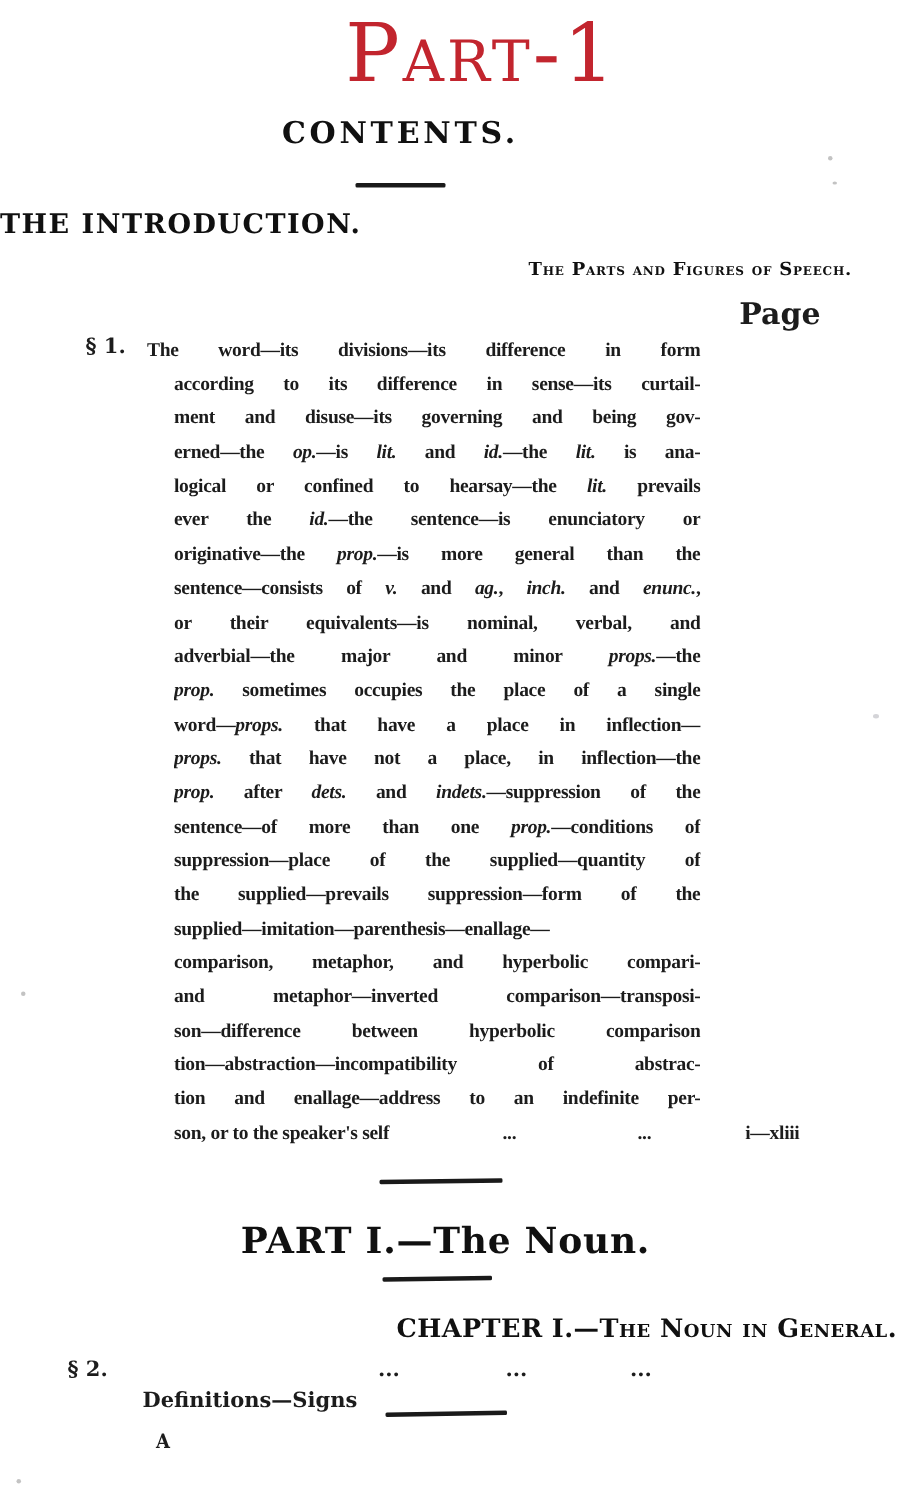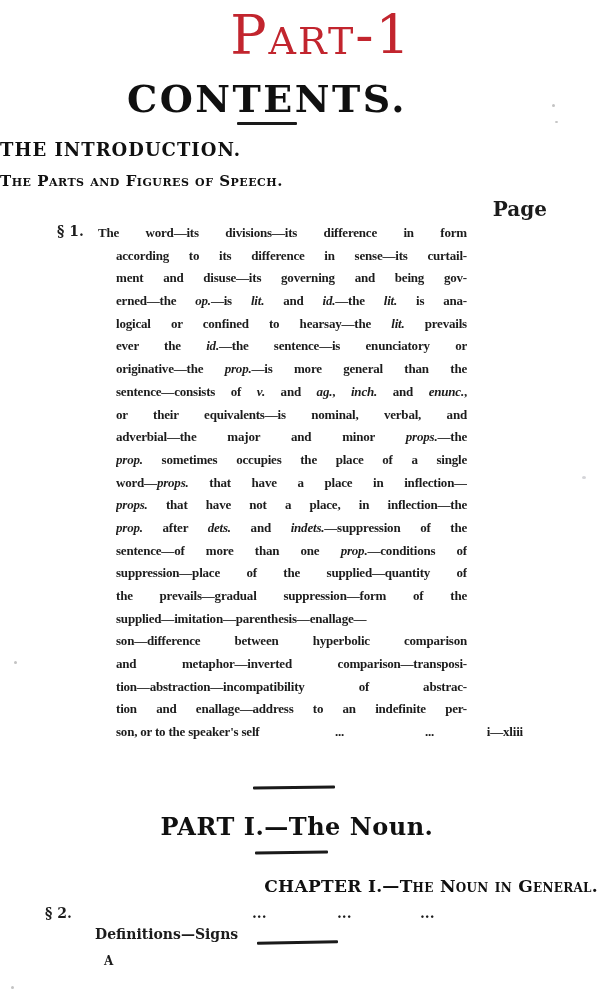--- a/index.html
+++ b/index.html
@@ -18,37 +18,37 @@
     box-sizing:border-box;padding-left:42px;
     text-align:center;
     font-variant:small-caps;
     font-size:54px;line-height:1.1;
     letter-spacing:2px;
     font-weight:400;
   }
   .contents-title{
     top:76px;left:0;width:534px;
     text-align:center;
-    font-size:38px;font-weight:bold;
+    font-size:20px;font-weight:bold;
     letter-spacing:2.5px;
     color:#101010;
   }
   .rule{background:#1a1a1a;border-radius:1px;}
   .rule-1{top:122px;left:237px;width:60px;height:2.5px;}
   .intro-heading{
     top:139px;left:0;width:524px;
     font-size:18px;font-weight:bold;
     letter-spacing:1px;color:#101010;
   }
   .subsection-heading{
     top:172px;left:0;width:522px;
-    text-align:left;
+    text-align:right;
     font-variant:small-caps;
-    font-size:15px;font-weight:bold;
-    letter-spacing:0.5px;color:#101010;
+    font-size:12px;font-weight:bold;
+    letter-spacing:0.5px;color:#101010;padding-left:46px;
   }
   .page-col-label{
     top:197px;left:0;width:547px;
     text-align:right;
     font-size:20px;font-weight:bold;
   }
   
   .entry1{top:222px;left:0;width:600px;}
   .entry-number{
     position:absolute;left:57px;top:1px;
@@ -68,21 +68,21 @@
   .p-lastline{
     position:relative;
     margin-left:116px;width:424px;
     height:22.7px;line-height:22.7px;
     font-family:"Liberation Serif", serif;
     font-size:13px;font-weight:bold;
     letter-spacing:-0.2px;
   }
   .p-lastline .dots1{position:absolute;left:219px;}
   .p-lastline .dots2{position:absolute;left:309px;}
-  .p-lastline .pref{position:absolute;right:17px;text-align:right;}
+  .p-lastline .pref{position:absolute;right:7px;text-align:right;}
   
   .rule-2{top:786px;left:253px;width:82px;height:2.5px;transform:rotate(-0.6deg);}
   .part-heading{
     top:812px;left:0;width:594px;
     text-align:center;
     font-size:24px;font-weight:bold;
     letter-spacing:0.5px;color:#101010;
   }
   .rule-3{top:851px;left:255px;width:73px;height:2.5px;transform:rotate(-0.8deg);}
   .chapter-heading{
@@ -138,24 +138,25 @@
   <div class="p-line">originative—the <i>prop.</i>—is more general than the</div>
   <div class="p-line">sentence—consists of <i>v.</i> and <i>ag.</i>, <i>inch.</i> and <i>enunc.</i>,</div>
   <div class="p-line">or their equivalents—is nominal, verbal, and</div>
   <div class="p-line">adverbial—the major and minor <i>props.</i>—the</div>
   <div class="p-line"><i>prop.</i> sometimes occupies the place of a single</div>
   <div class="p-line">word—<i>props.</i> that have a place in inflection—</div>
   <div class="p-line"><i>props.</i> that have not a place, in inflection—the</div>
   <div class="p-line"><i>prop.</i> after <i>dets.</i> and <i>indets.</i>—suppression of the</div>
   <div class="p-line">sentence—of more than one <i>prop.</i>—conditions of</div>
   <div class="p-line">suppression—place of the supplied—quantity of</div>
-  <div class="p-line">the prevails—gradual suppression—form of the</div>
+  <div class="p-line">the supplied—prevails suppression—form of the</div>
   <div class="p-line">supplied—imitation—parenthesis—enallage—</div>
+  <div class="p-line">comparison, metaphor, and hyperbolic compari-</div>
+  <div class="p-line">and metaphor—inverted comparison—transposi-</div>
   <div class="p-line">son—difference between hyperbolic comparison</div>
-  <div class="p-line">and metaphor—inverted comparison—transposi-</div>
   <div class="p-line">tion—abstraction—incompatibility of abstrac-</div>
   <div class="p-line">tion and enallage—address to an  indefinite per-</div>
   <div class="p-lastline">
     <span>son, or to the speaker's self</span>
     <span class="dots1">...</span>
     <span class="dots2">...</span>
     <span class="pref">i—xliii</span>
   </div>
 </div>
 

